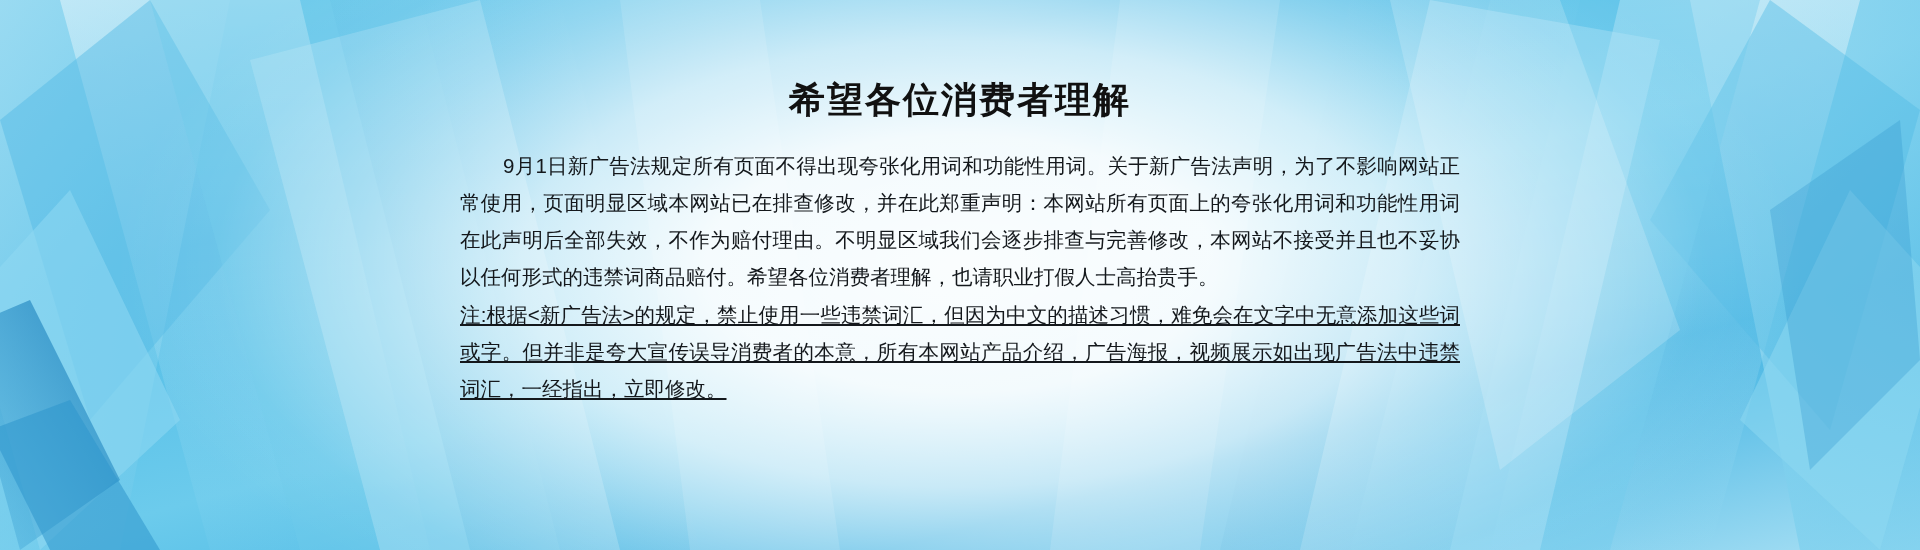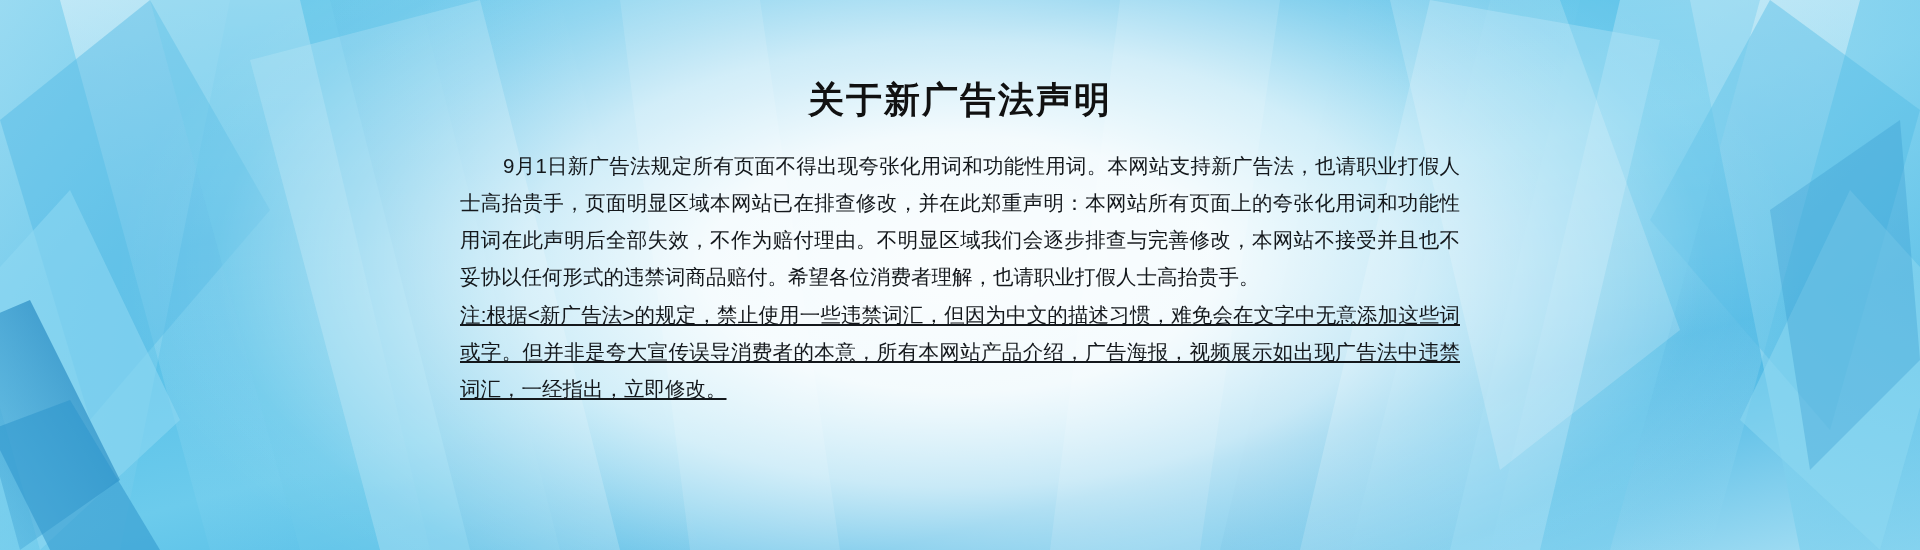--- a/index.html
+++ b/index.html
@@ -122,21 +122,21 @@
     <polygon points="1770,210 1900,120 1920,360 1810,470" fill="#2e95cc" opacity="0.30"></polygon>
     <polygon points="1390,0 1560,0 1680,330 1500,470" fill="#ffffff" opacity="0.18"></polygon>
 
     <polygon points="620,0 760,0 840,550 690,550" fill="#ffffff" opacity="0.12"></polygon>
     <polygon points="1120,0 1280,0 1200,550 1050,550" fill="#ffffff" opacity="0.12"></polygon>
   </svg>
 
   <div class="bg-layer bg-glow"></div>
 
   <div id="content">
-    <h1 id="page-title">关于新广告法声明</h1>
+    <h1 id="page-title">希望各位消费者理解</h1>
 
     <div class="statement-body">
-      <p class="para-main">9月1日新广告法规定所有页面不得出现夸张化用词和功能性用词。本网站支持新广告法，也请职业打假人士高抬贵手，页面明显区域本网站已在排查修改，并在此郑重声明：本网站所有页面上的夸张化用词和功能性用词在此声明后全部失效，不作为赔付理由。不明显区域我们会逐步排查与完善修改，本网站不接受并且也不妥协以任何形式的违禁词商品赔付。希望各位消费者理解，也请职业打假人士高抬贵手。</p>
+      <p class="para-main">9月1日新广告法规定所有页面不得出现夸张化用词和功能性用词。关于新广告法声明，为了不影响网站正常使用，页面明显区域本网站已在排查修改，并在此郑重声明：本网站所有页面上的夸张化用词和功能性用词在此声明后全部失效，不作为赔付理由。不明显区域我们会逐步排查与完善修改，本网站不接受并且也不妥协以任何形式的违禁词商品赔付。希望各位消费者理解，也请职业打假人士高抬贵手。</p>
       <p class="para-note">注:根据&lt;新广告法&gt;的规定，禁止使用一些违禁词汇，但因为中文的描述习惯，难免会在文字中无意添加这些词或字。但并非是夸大宣传误导消费者的本意，所有本网站产品介绍，广告海报，视频展示如出现广告法中违禁词汇，一经指出，立即修改。</p>
     </div>
   </div>
 
 </div>
 
 </body></html>

